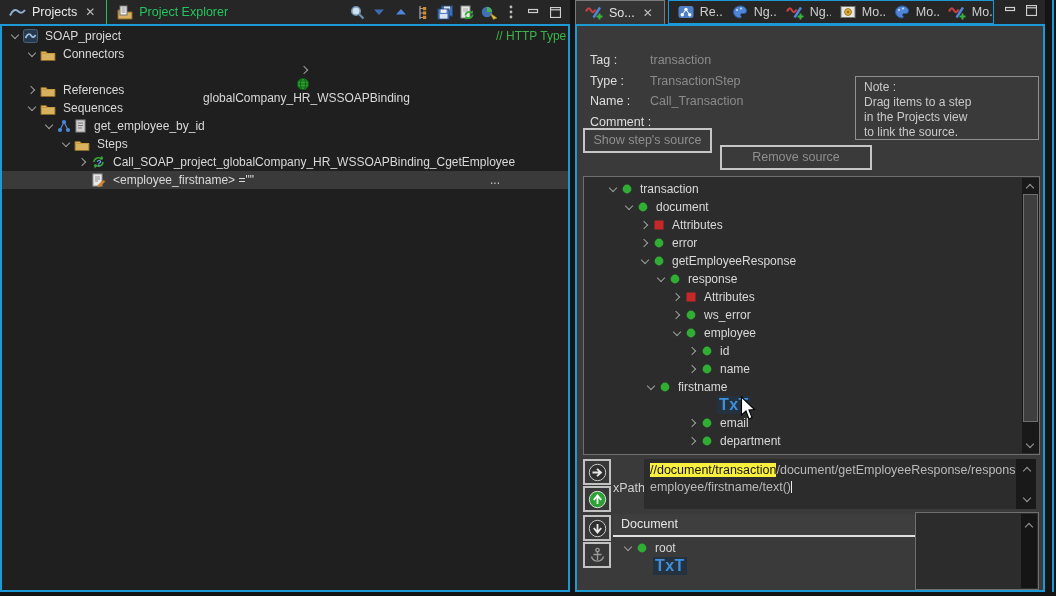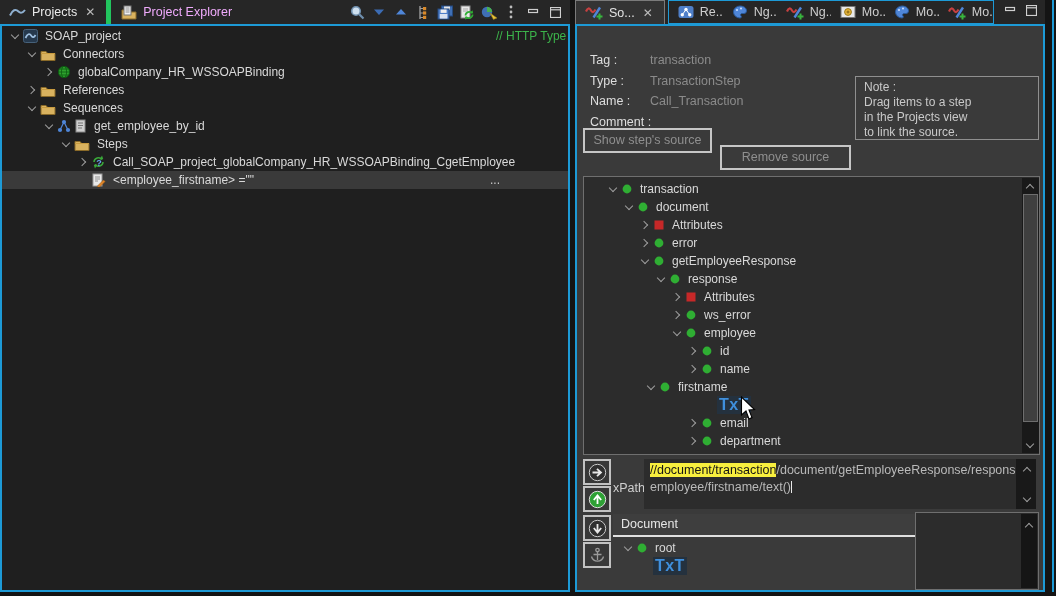--- a/index.html
+++ b/index.html
@@ -37,21 +37,21 @@
   .sb .up::before   { transform:rotate(-135deg); top:6px; }
   .sb .down::before { transform:rotate(45deg); top:3px; }
   .sb .thumb { position:absolute; left:1px; right:1px; background:#3f3f3f; border:1px solid #6e6e6e; }
 
   
   #left { position:absolute; left:0; top:0; width:570px; height:592px; }
   #left-accent { position:absolute; top:24px; left:0; width:100%; height:2px; }
   #left-body { position:absolute; top:26px; left:0; right:0; bottom:0; background:#1f1f1f;
     border-left:2px solid #1d9ad6; border-right:2px solid #1d9ad6; border-bottom:2px solid #1d9ad6; overflow:hidden; }
   #left .tab.active { color:#eaeaea; }
-  #left .tab.plain { border-left:5px solid #22c55e; color:#f0abfc; }
+  #left .tab.plain { border-left:1px solid #22c55e; color:#22c55e; }
   #left-toolbar { margin-left:auto; display:flex; align-items:center; padding-right:4px; }
 
   
   #right { position:absolute; left:575px; top:0; width:470px; height:592px; }
   #right-accent { position:absolute; top:24px; left:0; width:100%; height:2px; }
   #right-body { position:absolute; top:26px; left:0; right:0; bottom:0; background:#3a3a3a;
     border-left:2px solid #1d9ad6; border-right:2px solid #1d9ad6; border-bottom:2px solid #1d9ad6; overflow:hidden; }
   #right .tab.first { background:#343434; border:1px solid #7b7b7b; border-bottom:none; color:#e3e3e3; }
   #right-tabgroup { display:flex; border:1px solid #1d9ad6; margin-left:3px; }
   #right-tabgroup .tab { width:54px; overflow:hidden; }
@@ -206,21 +206,21 @@
           <div class="trow" style="padding-left: 23px;">
             <span class="chev open"></span>
             <span class="ic">
               <svg width="16" height="13">
                 <path d="M1 3.5 h5 l1.7 2 H15 v7 H1z" fill="#d9b25f" stroke="#8a6a28"></path>
                 <path d="M1 5.5 h14" stroke="#c89b3f"></path>
               </svg>
             </span>
             <span class="tlabel">Connectors</span>
           </div>
-          <div class="trow" style="padding-left: 40px;">
+          <div class="trow" style="padding-left: 40px; flex-direction: column;">
             <span class="chev closed"></span>
             <span class="ic">
               <svg width="14" height="14">
                 <circle cx="7" cy="7" r="5.6" fill="#2ea12e" stroke="#0d5c12"></circle>
                 <ellipse cx="7" cy="7" rx="2.6" ry="5.6" fill="none" stroke="#0d5c12" stroke-width="0.8"></ellipse>
                 <path d="M1.4 7 h11.2 M2.6 4 h8.8 M2.6 10 h8.8" stroke="#0d5c12" stroke-width="0.8"></path>
               </svg>
             </span>
             <span class="tlabel">globalCompany_HR_WSSOAPBinding</span>
           </div>
@@ -400,21 +400,21 @@
       <div class="prop-value" style="left:73px; top:89px"></div>
 
       <div id="note-box">
         <div>Note :</div>
         <div>Drag items to a step</div>
         <div>in the Projects view</div>
         <div>to link the source.</div>
       </div>
 
       <div class="gbtn" style="left:6px; top:102px; width:129px">Show step's source</div>
-      <div class="gbtn" style="left:143px; top:119px; width:131px">Remove source</div>
+      <div class="gbtn" style="left:143px; top:119px; width:152px">Remove source</div>
 
       <div id="dom-box">
         <div id="dom-rows">
             <div class="trow" style="padding-left: 22px;">
               <span class="chev open"></span>
               <span class="ic">
                 <svg width="12" height="12">
                   <circle cx="6" cy="6" r="4.4" fill="#2fae33"></circle>
                 </svg>
               </span>

